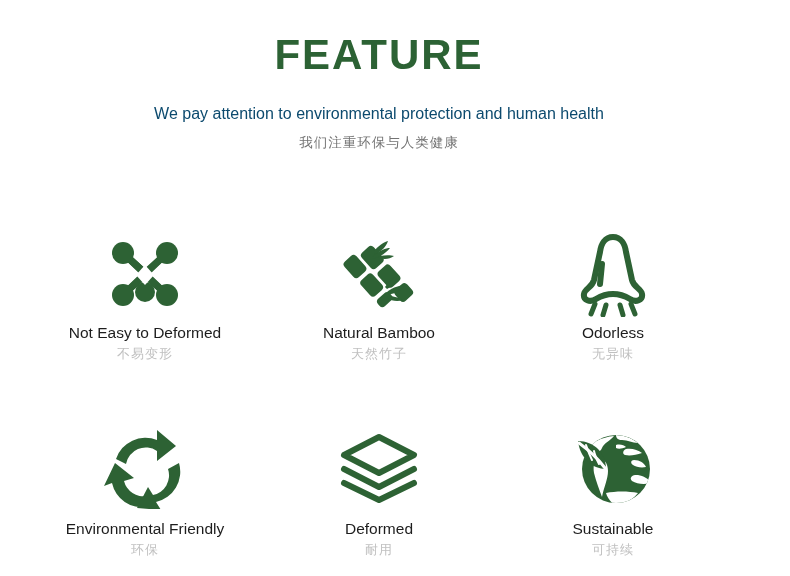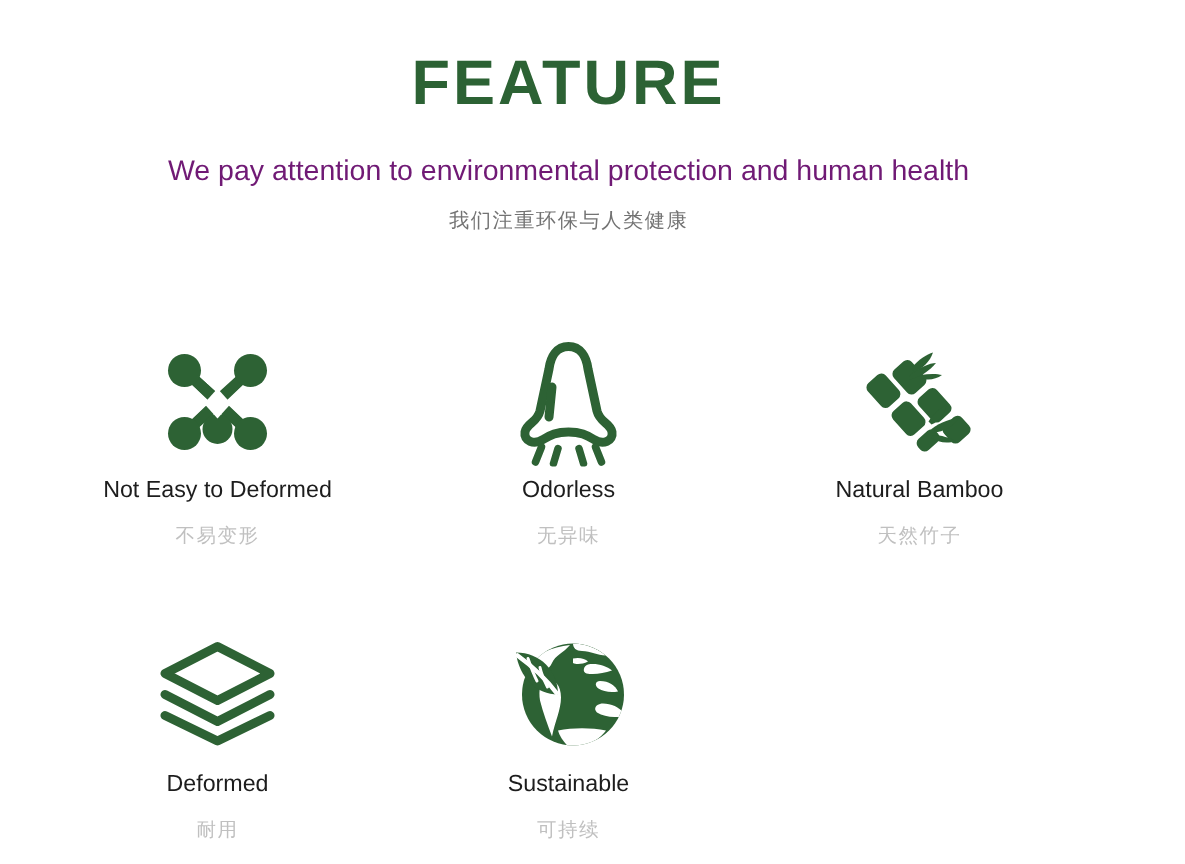--- a/index.html
+++ b/index.html
@@ -31,22 +31,22 @@
   .title {
     font-size: 42px;
     font-weight: bold;
     letter-spacing: 2px;
     color: #2c6234;
     line-height: 1;
     margin: 0;
   }
 
   .subtitle-en {
-    font-size: 19px;
-    color: #701a75;
+    font-size: 16px;
+    color: #0c4a6e;
     margin-top: 28px;
     line-height: 1.2;
     font-weight: 400;
   }
 
   .subtitle-cn {
     font-size: 13.5px;
     color: #737373;
     margin-top: 12px;
     line-height: 1.2;
@@ -86,21 +86,21 @@
     line-height: 1.2;
     margin-top: 2px;
     text-align: center;
     font-weight: 400;
   }
 
   .label-cn {
     font-size: 13px;
     color: #c0c0c0;
     line-height: 1.2;
-    margin-top: 13px;
+    margin-top: 3px;
     text-align: center;
     letter-spacing: 1px;
   }
 
   
   .row2 .icon-wrap { height: 100px; }
 </style>
 </head>
 <body>
 
@@ -131,20 +131,51 @@
             <circle cx="59" cy="16" r="11"></circle>
             <circle cx="15" cy="58" r="11"></circle>
             <circle cx="59" cy="58" r="11"></circle>
             <circle cx="37" cy="55" r="10"></circle>
           </g>
           <path d="M37 28 L46 38 L37 48 L28 38 Z" fill="#ffffff"></path>
         </svg>
       </div>
       <div class="label-en">Not Easy to Deformed</div>
       <div class="label-cn">不易变形</div>
+    </div>
+
+    <div class="cell">
+      <div class="icon-wrap">
+        <svg width="74" height="74" viewBox="0 0 74 74" aria-hidden="true">
+          <g fill="#2d6234">
+
+            <g transform="rotate(-42 46 38)">
+              <rect x="38" y="4" width="16" height="21" rx="4"></rect>
+              <rect x="38" y="29" width="16" height="21" rx="4"></rect>
+              <rect x="38" y="54" width="16" height="15" rx="4"></rect>
+            </g>
+
+            <g transform="rotate(-42 26 44)">
+              <rect x="18" y="14" width="16" height="21" rx="4"></rect>
+              <rect x="18" y="39" width="16" height="21" rx="4"></rect>
+              <rect x="18" y="64" width="16" height="10" rx="4"></rect>
+            </g>
+
+            <path d="M30 20 C36 14 44 11 48 11 C44 16 37 21 30 22 Z"></path>
+            <path d="M32 14 C36 9 42 5 46 4 C44 10 39 15 33 17 Z"></path>
+            <path d="M38 19 C43 18 49 18 52 19 C48 22 42 23 38 21 Z"></path>
+
+            <path d="M45 55 C51 50 59 48 63 48 C59 54 51 58 45 57 Z"></path>
+            <path d="M46 59 C51 59 58 61 61 63 C56 65 49 64 45 61 Z"></path>
+            <path d="M43 50 C46 45 51 41 55 39 C54 45 50 50 45 52 Z"></path>
+          </g>
+        </svg>
+      </div>
+      <div class="label-en">Natural Bamboo</div>
+      <div class="label-cn">天然竹子</div>
     </div>
 
     <div class="cell">
       <div class="icon-wrap">
         <svg width="76" height="86" viewBox="0 0 76 86" aria-hidden="true">
           <g stroke="#2d6234" stroke-width="6" fill="none" stroke-linecap="round" stroke-linejoin="round">
             <path d="M38 6
                      C30 6 26 13 25 21
                      L19 49
                      C17 57 10 57 9 63
@@ -162,51 +193,45 @@
             <line x1="31" y1="74" x2="28" y2="84"></line>
             <line x1="45" y1="74" x2="48" y2="84"></line>
             <line x1="56" y1="73" x2="60" y2="83"></line>
           </g>
         </svg>
       </div>
       <div class="label-en">Odorless</div>
       <div class="label-cn">无异味</div>
     </div>
 
-    <div class="cell">
-      <div class="icon-wrap">
-        <svg width="74" height="74" viewBox="0 0 74 74" aria-hidden="true">
+    <div class="cell row2">
+      <div class="icon-wrap">
+        <svg width="82" height="82" viewBox="0 0 82 82" aria-hidden="true">
           <g fill="#2d6234">
 
-            <g transform="rotate(-42 46 38)">
-              <rect x="38" y="4" width="16" height="21" rx="4"></rect>
-              <rect x="38" y="29" width="16" height="21" rx="4"></rect>
-              <rect x="38" y="54" width="16" height="15" rx="4"></rect>
-            </g>
-
-            <g transform="rotate(-42 26 44)">
-              <rect x="18" y="14" width="16" height="21" rx="4"></rect>
-              <rect x="18" y="39" width="16" height="21" rx="4"></rect>
-              <rect x="18" y="64" width="16" height="10" rx="4"></rect>
-            </g>
-
-            <path d="M30 20 C36 14 44 11 48 11 C44 16 37 21 30 22 Z"></path>
-            <path d="M32 14 C36 9 42 5 46 4 C44 10 39 15 33 17 Z"></path>
-            <path d="M38 19 C43 18 49 18 52 19 C48 22 42 23 38 21 Z"></path>
-
-            <path d="M45 55 C51 50 59 48 63 48 C59 54 51 58 45 57 Z"></path>
-            <path d="M46 59 C51 59 58 61 61 63 C56 65 49 64 45 61 Z"></path>
-            <path d="M43 50 C46 45 51 41 55 39 C54 45 50 50 45 52 Z"></path>
-          </g>
-        </svg>
-      </div>
-      <div class="label-en">Natural Bamboo</div>
-      <div class="label-cn">天然竹子</div>
-    </div>
-
+            <path d="M12 32
+                     A31 31 0 0 1 53 13
+                     L53 3 L72 19 L53 34 L53 24
+                     A20 20 0 0 0 22 37 Z"></path>
+
+            <path d="M75 36
+                     A31 31 0 0 1 52 75
+                     L57 83 L33 81 L44 60 L49 68
+                     A20 20 0 0 0 64 42 Z"></path>
+
+            <path d="M43 80
+                     A31 31 0 0 1 8 56
+                     L0 59 L11 36 L30 51 L20 54
+                     A20 20 0 0 0 43 69 Z"></path>
+          </g>
+        </svg>
+      </div>
+      <div class="label-en">Environmental Friendly</div>
+      <div class="label-cn">环保</div>
+    </div>
 
     <div class="cell row2">
       <div class="icon-wrap">
         <svg width="86" height="72" viewBox="0 0 86 72" aria-hidden="true">
           <g stroke="#2d6234" stroke-width="6" fill="none" stroke-linecap="round" stroke-linejoin="round">
             <path d="M43 5 L78 23 L43 41 L8 23 Z"></path>
             <path d="M8 37 L43 55 L78 37"></path>
             <path d="M8 51 L43 68 L78 51"></path>
           </g>
         </svg>

